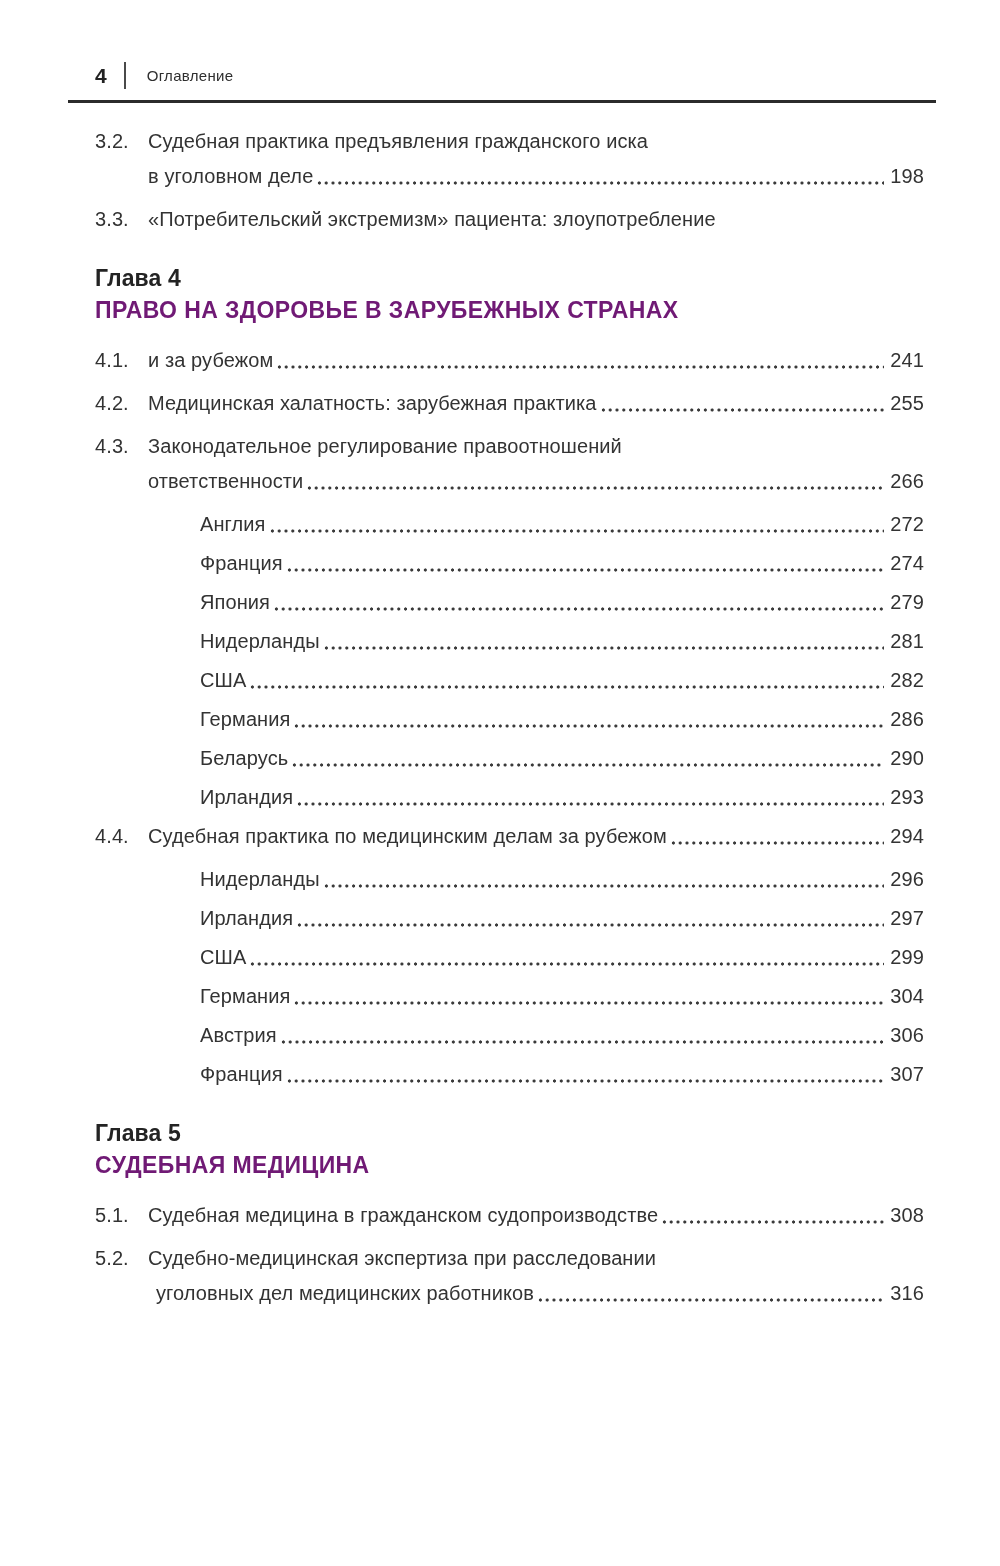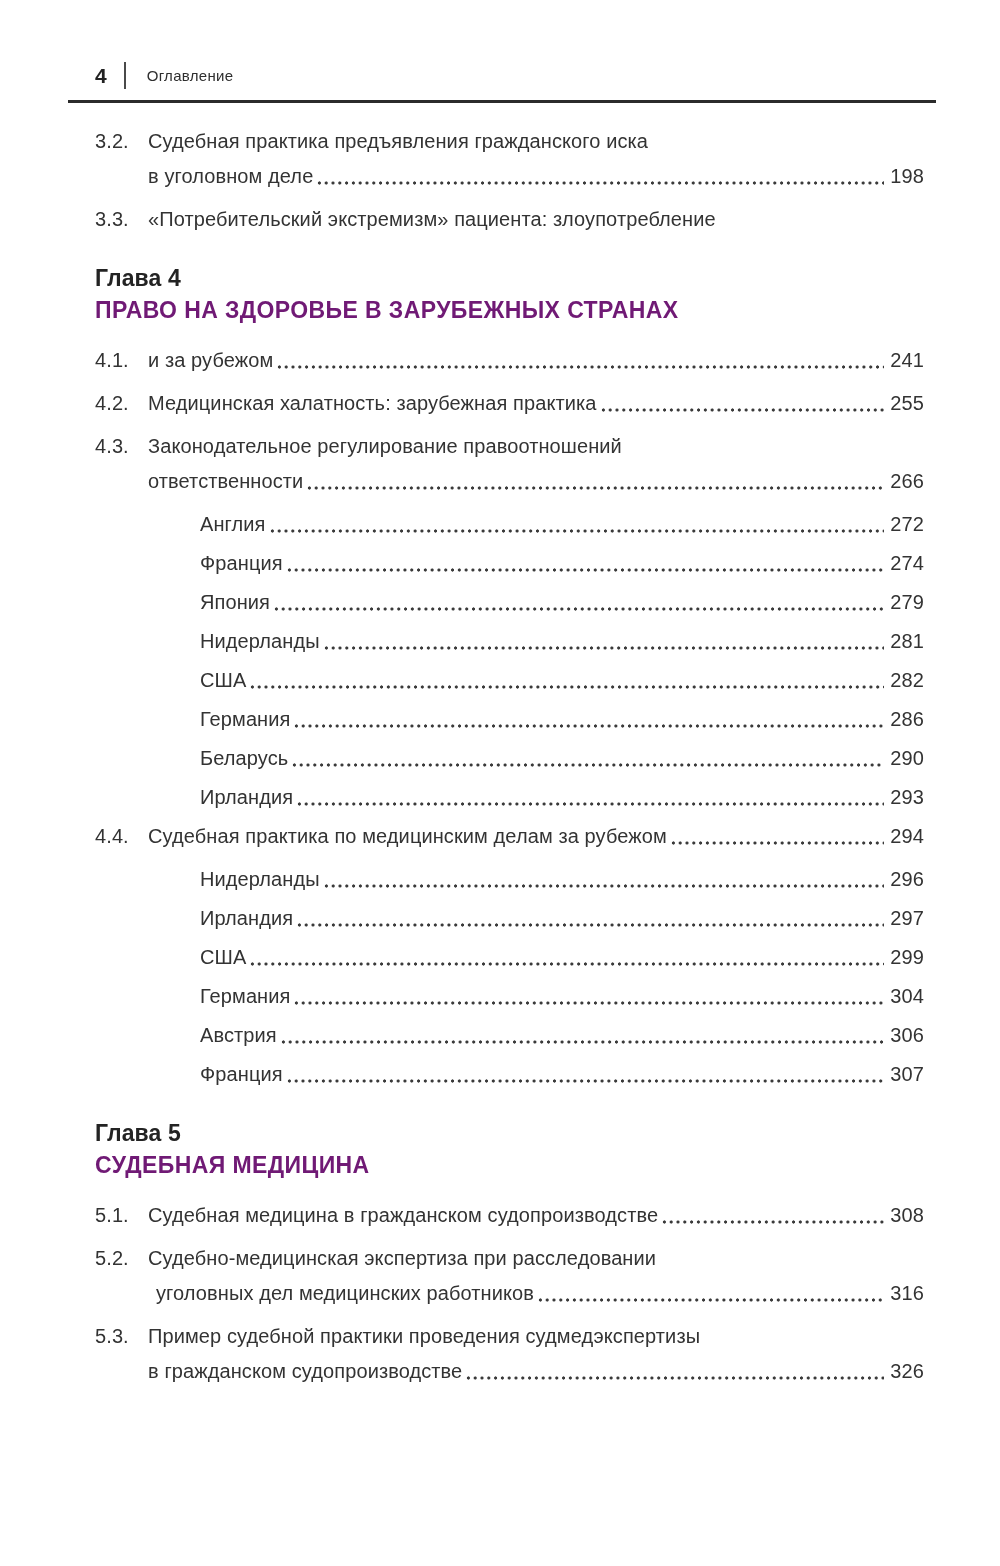--- a/index.html
+++ b/index.html
@@ -251,24 +251,15 @@
     <div class="entry">
       <span class="num">5.2.</span>
       <div class="line">Судебно-медицинская экспертиза при расследовании</div>
       <div class="leader cont-indent">
         <span class="txt">уголовных дел медицинских работников</span>
         <span class="dots"></span>
         <span class="page-num">316</span>
       </div>
     </div>
 
-    <div class="entry">
-      <span class="num">5.3.</span>
-      <div class="line">Пример судебной практики проведения судмедэкспертизы</div>
-      <div class="leader">
-        <span class="txt">в гражданском судопроизводстве</span>
-        <span class="dots"></span>
-        <span class="page-num">326</span>
-      </div>
-    </div>
 
   </div>
 </div>
 
 </body></html>

